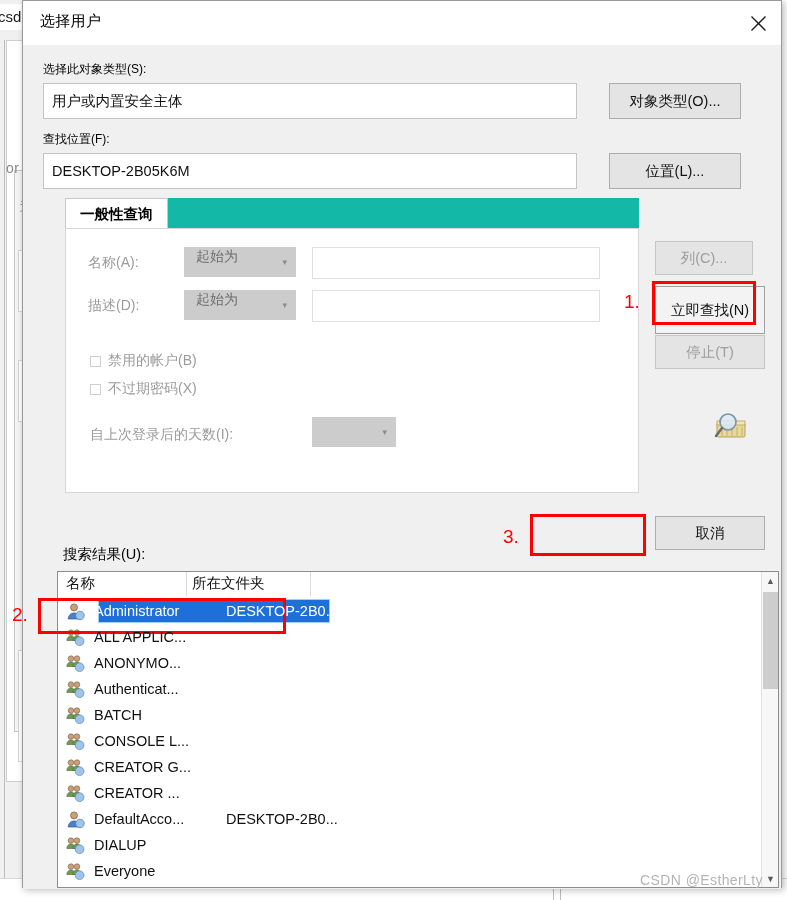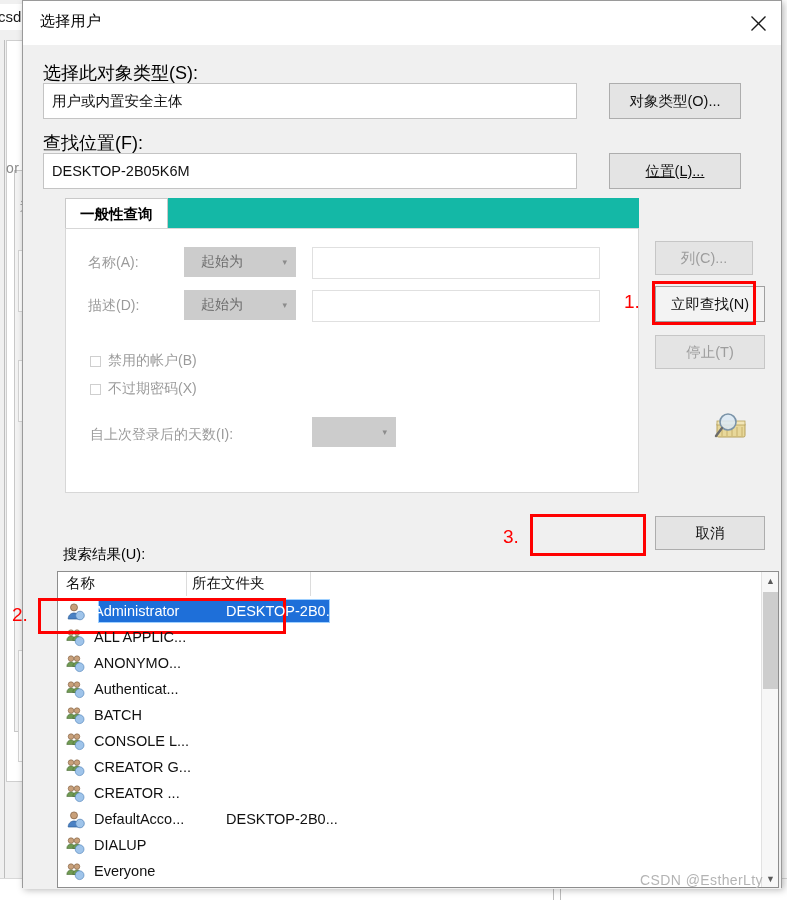--- a/index.html
+++ b/index.html
@@ -68,21 +68,21 @@
     cursor:pointer; background:#ffffff;
   }
   .close-btn svg { display:block; }
 
   .body-area {
     position:absolute; left:0; top:44px; width:100%; height:844px;
     background:#f0f0f0;
   }
 
   .field-label {
-    position:absolute; font-size:18px; color:#000000; white-space:nowrap;text-align:right;
+    position:absolute; font-size:12px; color:#000000; white-space:nowrap;text-align:right;
   }
   .readonly-box {
     position:absolute; background:#ffffff; border:1px solid #c4c4c4;
     box-sizing:border-box; display:flex; align-items:center;
     padding-left:8px; font-size:14.5px; color:#111111;
   }
   .gray-button {
     position:absolute; background:#e4e4e4; border:1px solid #adadad;
     box-sizing:border-box; display:flex; align-items:center; justify-content:center;
     font-size:14.5px; color:#111111; cursor:pointer; white-space:nowrap;
@@ -106,22 +106,22 @@
     font-size:14.5px; color:#000000; font-weight:bold; cursor:pointer;
   }
   .tab-panel {
     position:absolute; left:42px; top:227px; width:574px; height:265px;
     background:#ffffff; border:1px solid #d7d7d7; box-sizing:border-box;
   }
 
   .q-label { position:absolute; font-size:14px; color:#9b9b9b; white-space:nowrap; }
   .q-combo {
     position:absolute; background:#cccccc; border:1px solid #cccccc;
-    box-sizing:border-box; display:flex; align-items:center;
-    font-size:14px; color:#6e6e6e; padding-left:16px; cursor:default;
+    box-sizing:border-box; display:flex; align-items:flex-start;
+    font-size:14px; color:#6e6e6e; padding-left:11px; cursor:default;
   }
   .q-combo .caret {
     position:absolute; right:8px; top:50%; transform:translateY(-50%);
     font-size:9px; color:#8c8c8c;
   }
   .q-combo.empty { background:#cccccc; }
   .q-input {
     position:absolute; background:#ffffff; border:1px solid #e0e0e0;
     box-sizing:border-box;
   }
@@ -229,21 +229,21 @@
     </div>
 
     <div class="body-area">
 
       <div class="field-label" style="left:20px; top:16px;">选择此对象类型(S):</div>
       <div class="readonly-box" style="left:20px; top:38px; width:534px; height:36px;">用户或内置安全主体</div>
       <div class="gray-button" style="left:586px; top:38px; width:132px; height:36px;">对象类型(O)...</div>
 
       <div class="field-label" style="left:20px; top:86px;">查找位置(F):</div>
       <div class="readonly-box" style="left:20px; top:108px; width:534px; height:36px;">DESKTOP-2B05K6M</div>
-      <div class="gray-button" style="left:586px; top:108px; width:132px; height:36px;text-decoration:underline;">位置(L)...</div>
+      <div class="gray-button" style="left:586px; top:108px; width:132px; height:36px;">位置(L)...</div>
     </div>
 
     <div class="tab-strip">
       <div class="tab-active">一般性查询</div>
     </div>
 
     <div class="tab-panel">
       <div class="q-label" style="left:22px; top:25px;">名称(A):</div>
       <div class="q-combo" style="left:118px; top:18px; width:112px; height:30px;">
         <span>起始为</span>
@@ -268,21 +268,21 @@
       </div>
 
       <div class="q-label" style="left:24px; top:197px;">自上次登录后的天数(I):</div>
       <div class="q-combo empty" style="left:246px; top:188px; width:84px; height:30px;">
         <span></span>
         <span class="caret">▾</span>
       </div>
     </div>
 
     <div class="gray-button disabled" style="left:632px; top:240px; width:98px; height:34px;">列(C)...</div>
-    <div class="white-button" style="left:632px; top:285px; width:110px; height:36px;">立即查找(N)</div>
+    <div class="white-button" style="left:632px; top:285px; width:110px; height:48px;">立即查找(N)</div>
     <div class="gray-button disabled" style="left:632px; top:334px; width:110px; height:34px;">停止(T)</div>
 
     <svg class="find-icon" viewBox="0 0 40 38">
       <rect x="6" y="14" width="28" height="14" rx="1.5" fill="#e8d89a" stroke="#b6a05a" stroke-width="1"></rect>
       <rect x="6" y="12" width="28" height="4" fill="#f2e6b8" stroke="#b6a05a" stroke-width="0.8"></rect>
       <line x1="11" y1="18" x2="11" y2="27" stroke="#c4ad68" stroke-width="0.9"></line>
       <line x1="16" y1="18" x2="16" y2="27" stroke="#c4ad68" stroke-width="0.9"></line>
       <line x1="21" y1="18" x2="21" y2="27" stroke="#c4ad68" stroke-width="0.9"></line>
       <line x1="26" y1="18" x2="26" y2="27" stroke="#c4ad68" stroke-width="0.9"></line>
       <line x1="31" y1="18" x2="31" y2="27" stroke="#c4ad68" stroke-width="0.9"></line>

